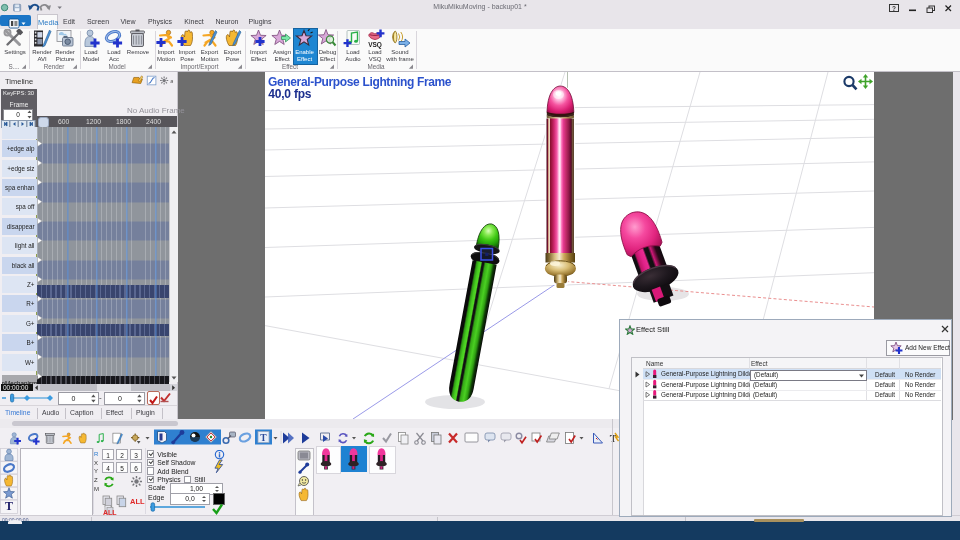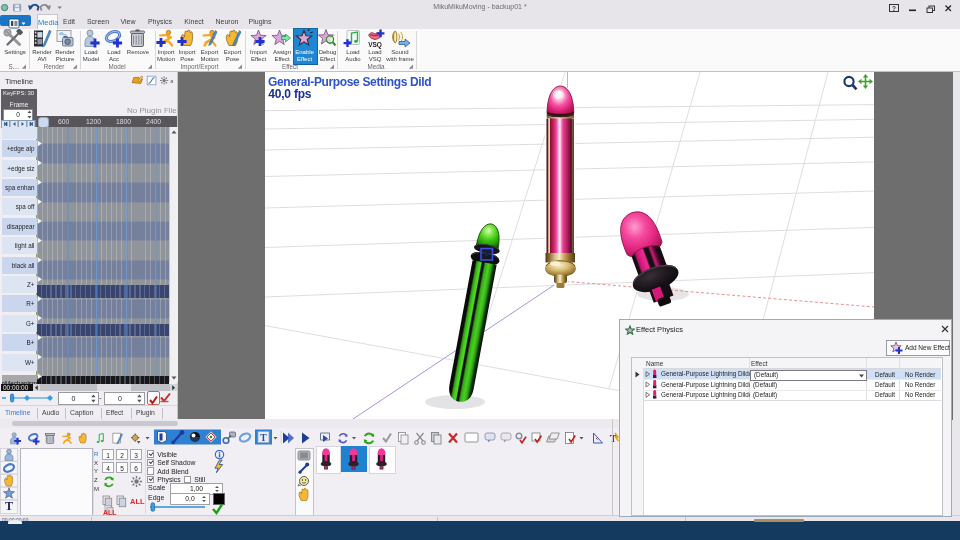--- a/index.html
+++ b/index.html
@@ -415,21 +415,21 @@
       <path d="M9.5,11 L13.5,15.3" stroke="#1b3a68" stroke-width="2.6"></path>
     </g>
     <g transform="translate(593,2)" fill="#3fa32a">
       <path d="M7.5,2.5 v10 M2.5,7.5 h10" stroke="#3fa32a" stroke-width="1.6"></path>
       <path d="M7.5,0 l2.7,3.5 h-5.4 Z"></path>
         <path d="M7.5,15 l2.7,-3.5 h-5.4 Z"></path>
       <path d="M0,7.5 l3.5,-2.7 v5.4 Z"></path>
         <path d="M15,7.5 l-3.5,-2.7 v5.4 Z"></path>
     </g>
   </svg>
-  <div class="abs t" id="vp-title1">General-Purpose Settings Dild</div>
+  <div class="abs t" id="vp-title1">General-Purpose Lightning Frame</div>
   <div class="abs t" id="vp-title2">40,0 fps</div>
 </div>
 
 <div class="abs" id="timeline">
   <div class="abs t" style="left:5px;top:5px;font-size:7.5px;color:#333;">Timeline</div>
   <svg class="abs" style="left:131px;top:2px;" width="42" height="13" viewBox="0 0 48 15">
     <path d="M1,10 L3,4 L9,4 L10,6 L13,6 L11,11 Z" fill="#e8a020" stroke="#8a5a00" stroke-width="0.7"></path>
     <path d="M8,8 L12,2 L13.5,3.5 L10,9 Z" fill="#f0c860" stroke="#8a5a00" stroke-width="0.5"></path>
     <rect x="18.5" y="2.5" width="10" height="10" fill="#fff" stroke="#7a9ac8" stroke-width="0.9"></rect>
     <path d="M20,11 C24,11 23,4 27,4" stroke="#4a7ac8" stroke-width="1.2" fill="none"></path>
@@ -453,21 +453,21 @@
         <rect x="0.5" y="0.5" width="8" height="7"></rect>
         <rect x="9" y="0.5" width="8" height="7"></rect>
         <rect x="17.5" y="0.5" width="8" height="7"></rect>
         <rect x="26" y="0.5" width="8" height="7"></rect>
       </g>
     <path d="M6,2 L3.5,4 L6,6 Z M3.5,2 v4" fill="#2a5a9a" stroke="#2a5a9a" stroke-width="0.8"></path>
     <path d="M14.5,2 L12,4 L14.5,6 Z" fill="#2a5a9a"></path>
     <path d="M20.5,2 L23,4 L20.5,6 Z" fill="#2a5a9a"></path>
     <path d="M29,2 L31.5,4 L29,6 Z M31.5,2 v4" fill="#2a5a9a" stroke="#2a5a9a" stroke-width="0.8"></path>
   </svg>
-  <div class="abs t" style="left:127px;top:34px;font-size:8px;color:#94929a;">No Plugin File</div>
+  <div class="abs t" style="left:127px;top:34px;font-size:8px;color:#94929a;">No Audio Frame</div>
 
   <div class="abs" style="left:37px;top:44px;width:140px;height:11px;background:#57555a;">
     <div class="abs" style="left:1px;top:1px;width:9px;height:9px;background:#cdd8ea;border-radius:3px;border:1px solid #9aa8c0;font-size:6px;color:#445;text-align:center;line-height:9px;"></div>
     <div class="abs t" style="left:21px;top:1.5px;font-size:6.8px;color:#ddd;">600</div>
     <div class="abs t" style="left:49px;top:1.5px;font-size:6.8px;color:#ddd;">1200</div>
     <div class="abs t" style="left:79px;top:1.5px;font-size:6.8px;color:#ddd;">1800</div>
     <div class="abs t" style="left:109px;top:1.5px;font-size:6.8px;color:#ddd;">2400</div>
   </div>
 
   <div class="abs" style="left:37px;top:55px;width:131.5px;height:257px;
@@ -914,21 +914,21 @@
   <div class="abs" style="left:685px;top:1px;width:1px;height:5px;background:#c6c4ca;"></div>
 </div>
 <div class="abs" id="taskbar"></div>
 <div class="abs" style="left:754px;top:518.5px;width:50px;height:3px;background:#a8905e;border-radius:1px;"></div>
 <div class="abs" style="left:8px;top:520px;width:14px;height:4px;background:#f0f0f4;border-radius:50% 50% 0 0;"></div>
 
 <div class="abs" id="effectwin">
   <svg class="abs" style="left:5px;top:4.5px;" width="10" height="10" viewBox="0 0 10 10">
     <use href="#star" transform="translate(5,5.5) scale(0.58)" fill="#d8a8d8" stroke="#2a7a3a" stroke-width="1.9"></use>
   </svg>
-  <div class="abs t" style="left:16px;top:5px;font-size:7.5px;color:#1a1a1a;">Effect Physics</div>
+  <div class="abs t" style="left:16px;top:5px;font-size:7.5px;color:#1a1a1a;">Effect Still</div>
   <svg class="abs" style="left:320px;top:4px;" width="10" height="10">
       <path d="M2,2 L8,8 M8,2 L2,8" stroke="#333" stroke-width="1.2"></path>
     </svg>
   <div class="abs" style="left:266px;top:19.5px;width:62px;height:14.5px;background:#fbfbfc;border:1px solid #9a9aa2;">
     <svg class="abs" style="left:2px;top:1px;" width="14" height="12" viewBox="0 0 14 12">
       <use href="#star" transform="translate(7,5.5) scale(0.68)" fill="#e8c8e8" stroke="#7a4a7a" stroke-width="1.2"></use>
       <use href="#plus" transform="translate(10,8.5) scale(0.75)" fill="#2233cc"></use>
     </svg>
     <div class="abs t" style="left:18px;top:3.5px;font-size:6.5px;color:#222;">Add New Effect</div>
   </div>

